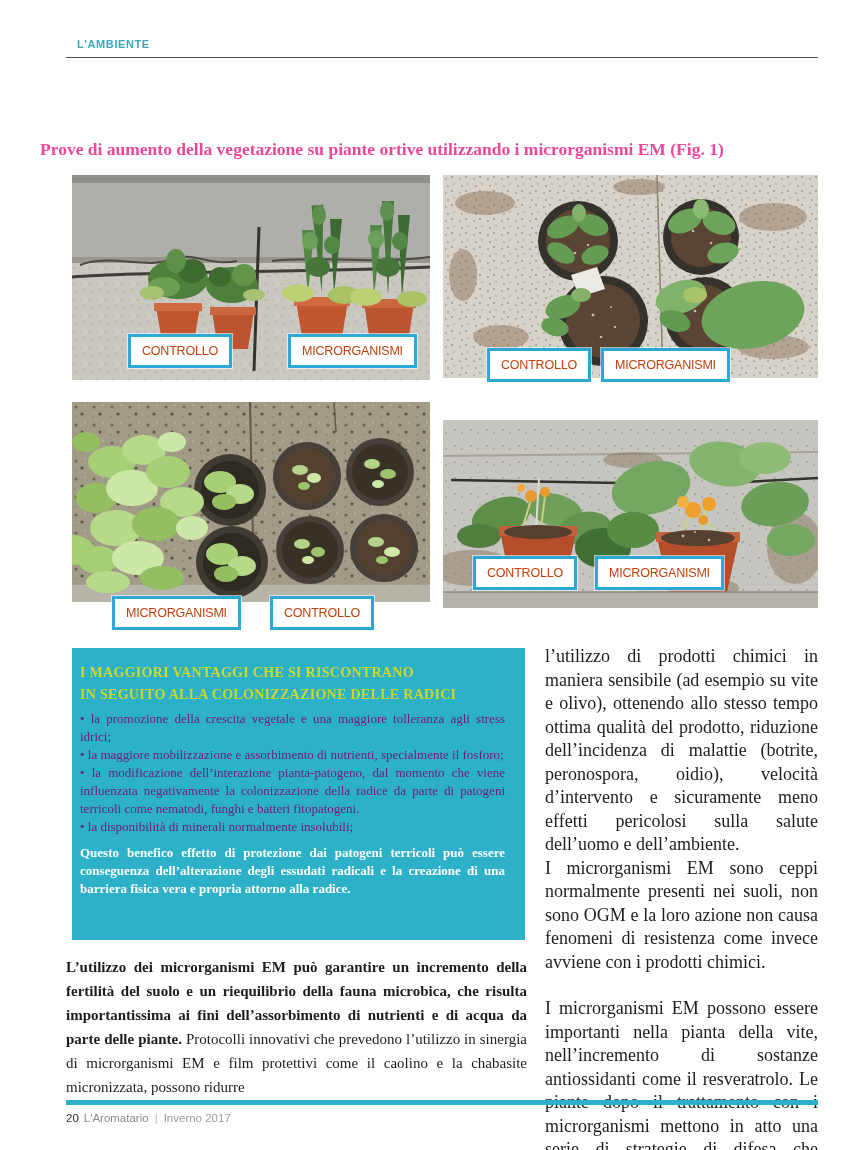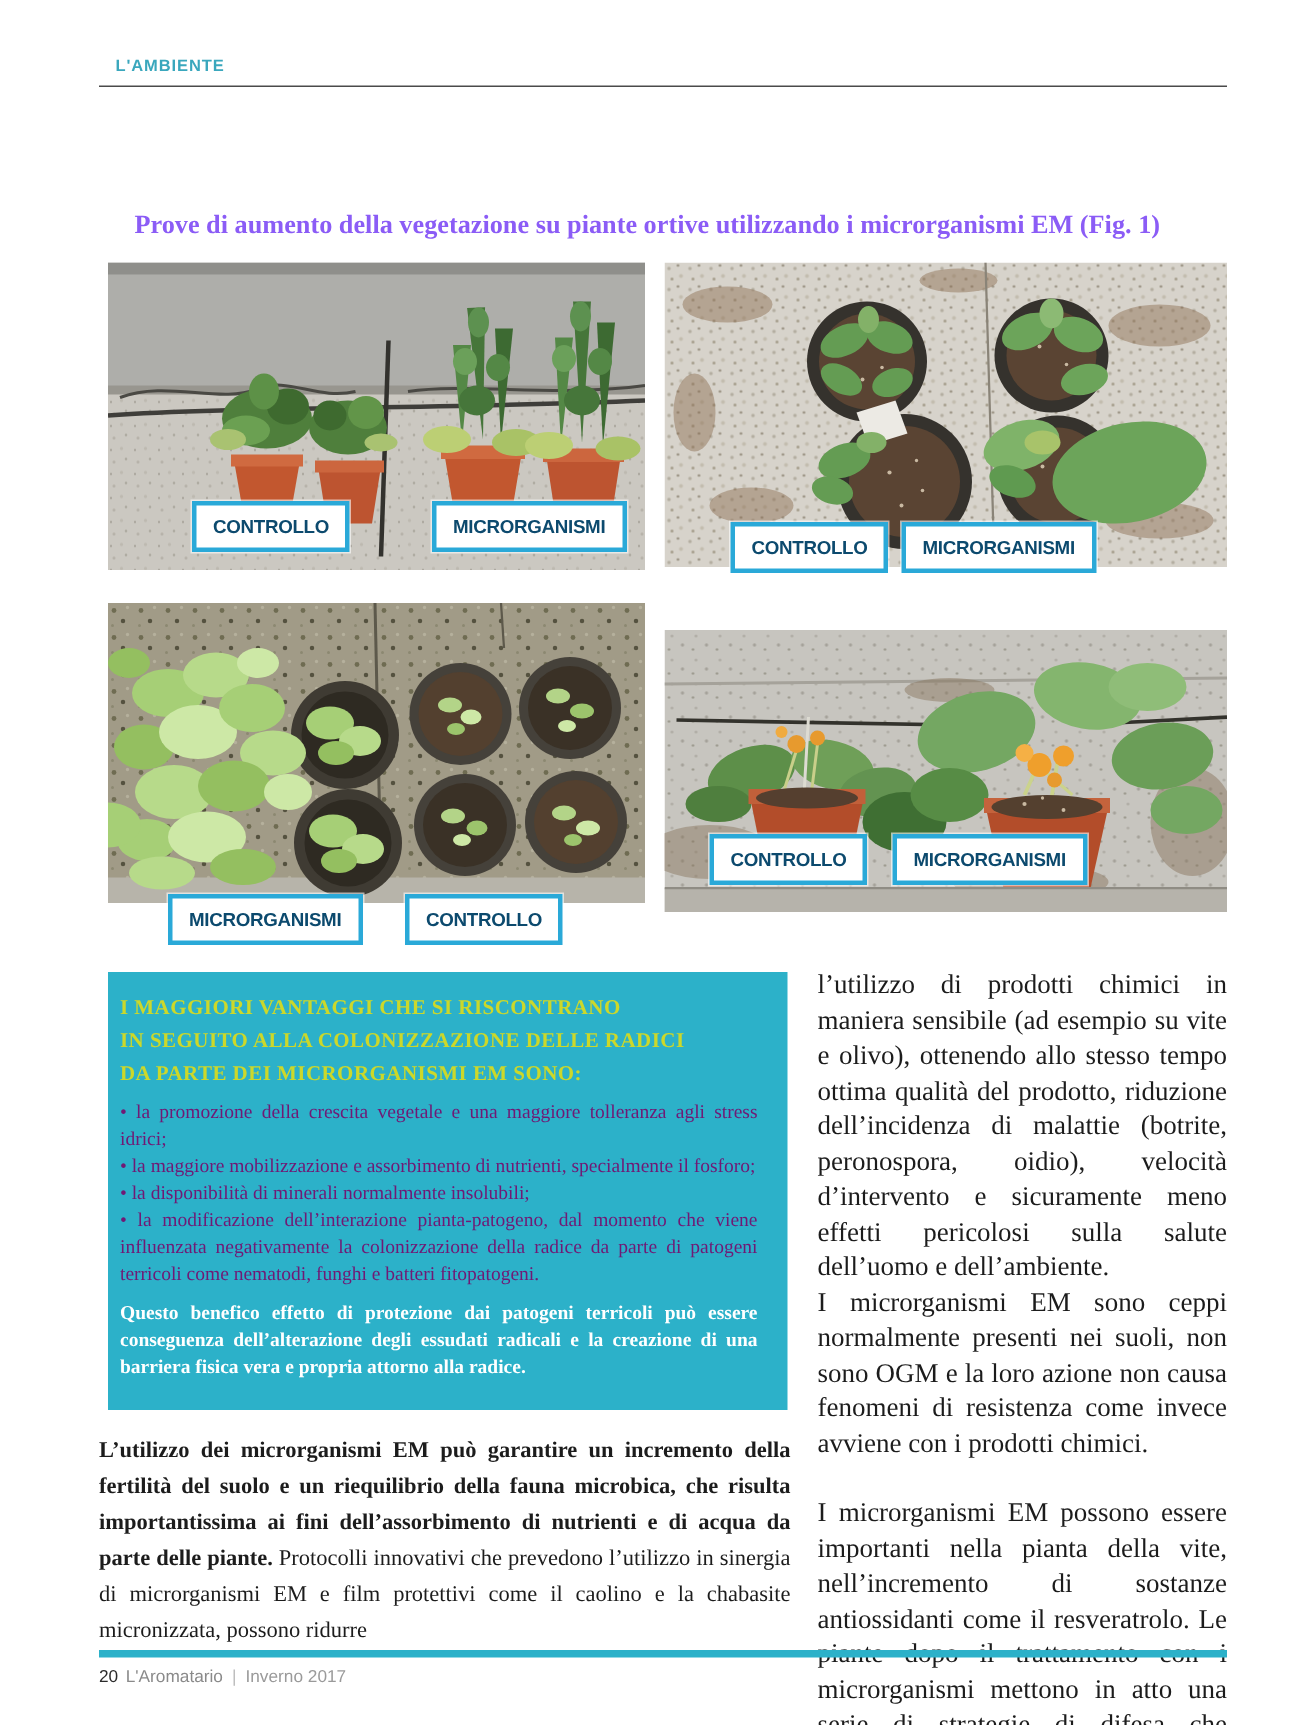--- a/index.html
+++ b/index.html
@@ -13,30 +13,30 @@
   .kicker {
     position:absolute; left:77px; top:38px;
     font-family:"Liberation Sans", sans-serif; font-size:11px; font-weight:bold;
     color:#3aa7bd; letter-spacing:0.6px;
   }
   .kicker-rule { position:absolute; left:66px; top:57px; width:752px; height:1px; background:#4a4a4a; }
 
   
   .fig-title {
     position:absolute; left:40px; top:139px; width:783px;
-    text-align:center; font-size:17.5px; font-weight:bold; color:#8b5cf6;
+    text-align:left; font-size:17.5px; font-weight:bold; color:#ec4899;
   }
 
   
   .photo { position:absolute; overflow:visible; }
   .photo svg { display:block; }
   .photo-label {
     position:absolute; background:#ffffff; border:3px solid #2aa9d8;
-    color:#0c4a6e; font-family:"Liberation Sans", sans-serif;
-    font-weight:bold; font-size:12.5px; letter-spacing:-0.2px;
+    color:#c2410c; font-family:"Liberation Sans", sans-serif;
+    font-weight:normal; font-size:12.5px; letter-spacing:-0.2px;
     padding:7px 11px; white-space:nowrap; box-shadow:0 0 0 1px rgba(255,255,255,.6);
   }
   .ph1 { left:72px;  top:175px; width:358px; height:205px; }
   .ph2 { left:443px; top:175px; width:375px; height:203px; }
   .ph3 { left:72px;  top:402px; width:358px; height:200px; }
   .ph4 { left:443px; top:420px; width:375px; height:188px; }
 
   
   .info-box {
     position:absolute; left:72px; top:648px; width:453px; height:292px;
@@ -366,27 +366,26 @@
       <line x1="0" y1="172" x2="375" y2="172" stroke="#8f8c84" stroke-width="1.5"></line>
     </svg>
     <div class="photo-label" style="left:30px; bottom:18px;">CONTROLLO</div>
     <div class="photo-label" style="left:152px; bottom:18px;">MICRORGANISMI</div>
   </div>
 
   <div class="info-box">
     <h2>
       <span>I MAGGIORI VANTAGGI CHE SI RISCONTRANO</span><br>
       <span>IN SEGUITO ALLA COLONIZZAZIONE DELLE RADICI</span><br>
-      <span>DA PARTE DEI MICRORGANISMI EM SONO:</span>
     </h2>
     <div class="bullets">
       <p>•  la promozione della crescita vegetale e una maggiore tolleranza agli stress idrici;</p>
       <p>•  la maggiore mobilizzazione e assorbimento di nutrienti, specialmente il fosforo;</p>
+      <p>•  la modificazione dell’interazione pianta-patogeno, dal momento che viene influenzata negativamente la colonizzazione della radice da parte di patogeni terricoli come nematodi, funghi e batteri fitopatogeni.</p>
       <p>•  la disponibilità di minerali normalmente insolubili;</p>
-      <p>•  la modificazione dell’interazione pianta-patogeno, dal momento che viene influenzata negativamente la colonizzazione della radice da parte di patogeni terricoli come nematodi, funghi e batteri fitopatogeni.</p>
     </div>
     <p class="note">Questo benefico effetto di protezione dai patogeni terricoli può essere conseguenza dell’alterazione degli essudati radicali e la creazione di una barriera fisica vera e propria attorno alla radice.</p>
   </div>
 
   <div class="right-col">
     <p>l’utilizzo di prodotti chimici in maniera sensibile (ad esempio su vite e olivo), ottenendo allo stesso tempo ottima qualità del prodotto, riduzione dell’incidenza di malattie (botrite, peronospora, oidio), velocità d’intervento e sicuramente meno effetti pericolosi sulla salute dell’uomo e dell’ambiente.</p>
     <p>I microrganismi EM sono ceppi normalmente presenti nei suoli, non sono OGM e la loro azione non causa fenomeni di resistenza come invece avviene con i prodotti chimici.</p>
     <p class="gap">I microrganismi EM possono essere importanti nella pianta della vite, nell’incremento di sostanze antiossidanti come il resveratrolo. Le piante dopo il trattamento con i microrganismi mettono in atto una serie di strategie di difesa che prevedono l’incremento di metaboliti secondari e antiossidanti, che spesso si ritrovano nel vino. Numerose sono le esperienze di coltivatori</p>
   </div>
 

